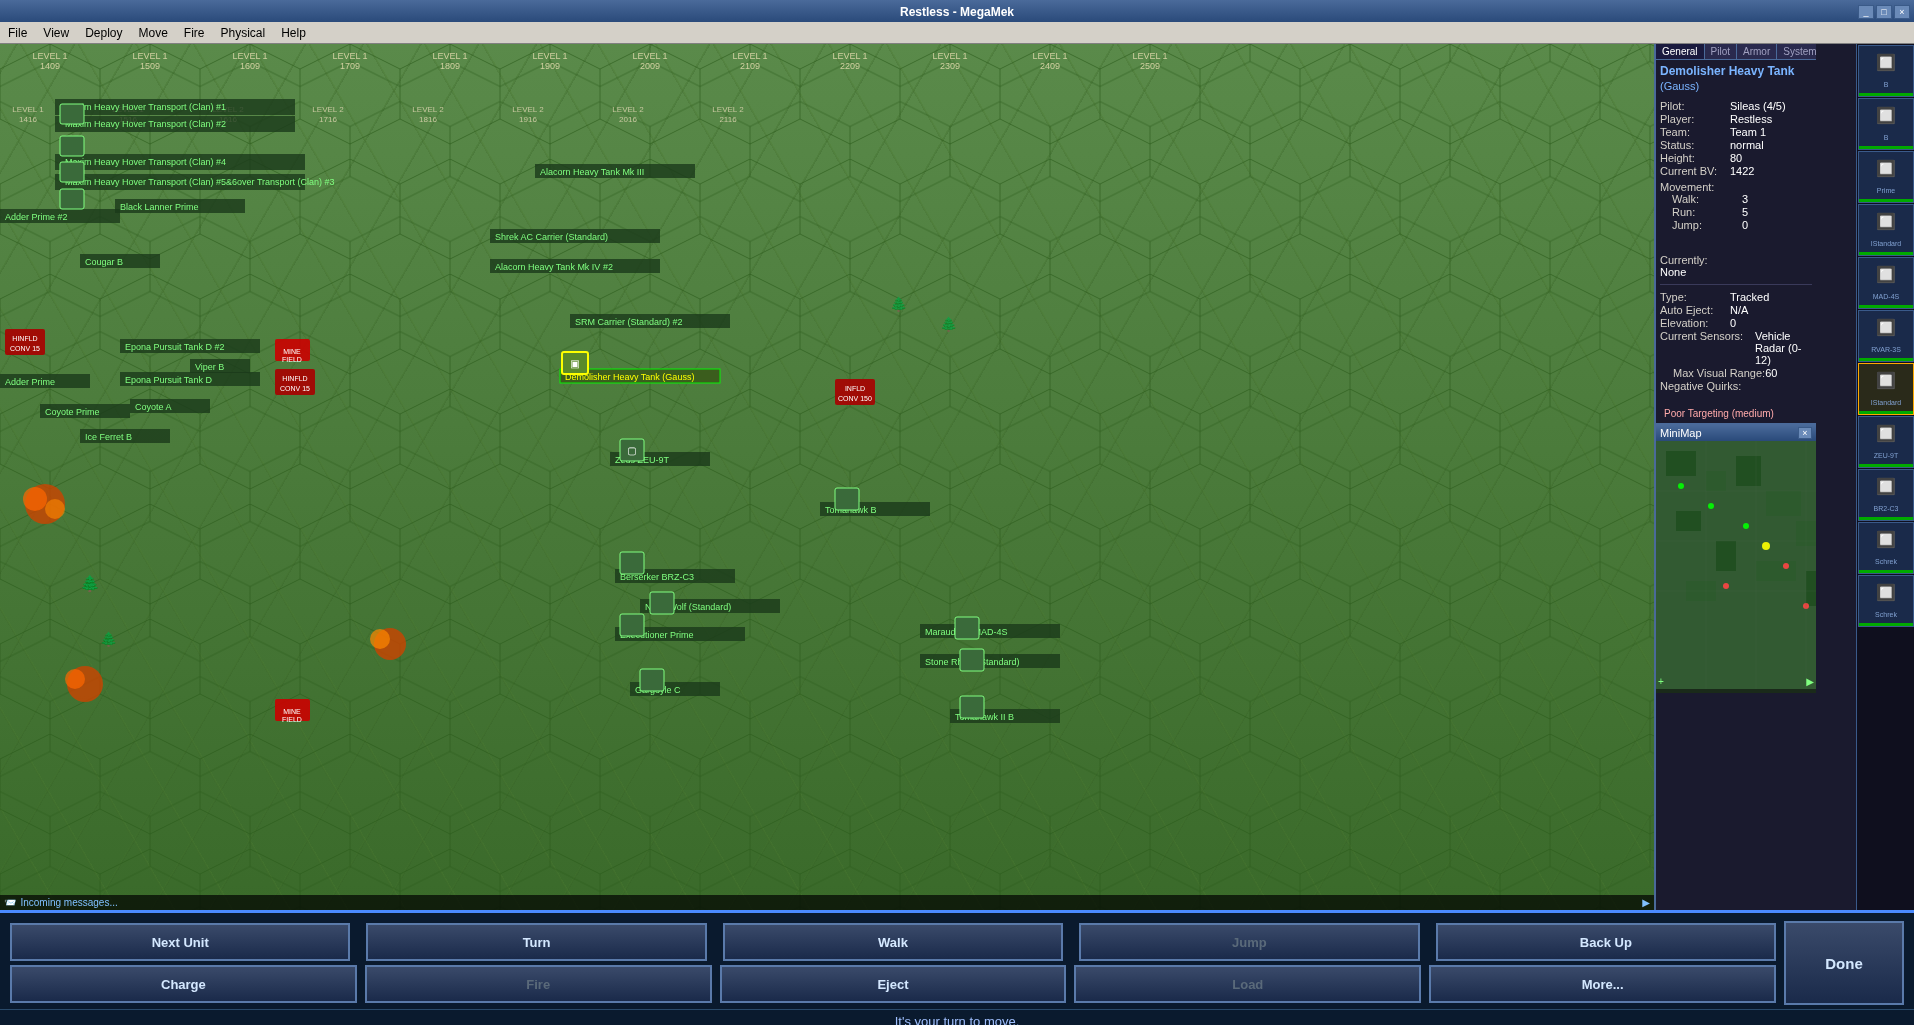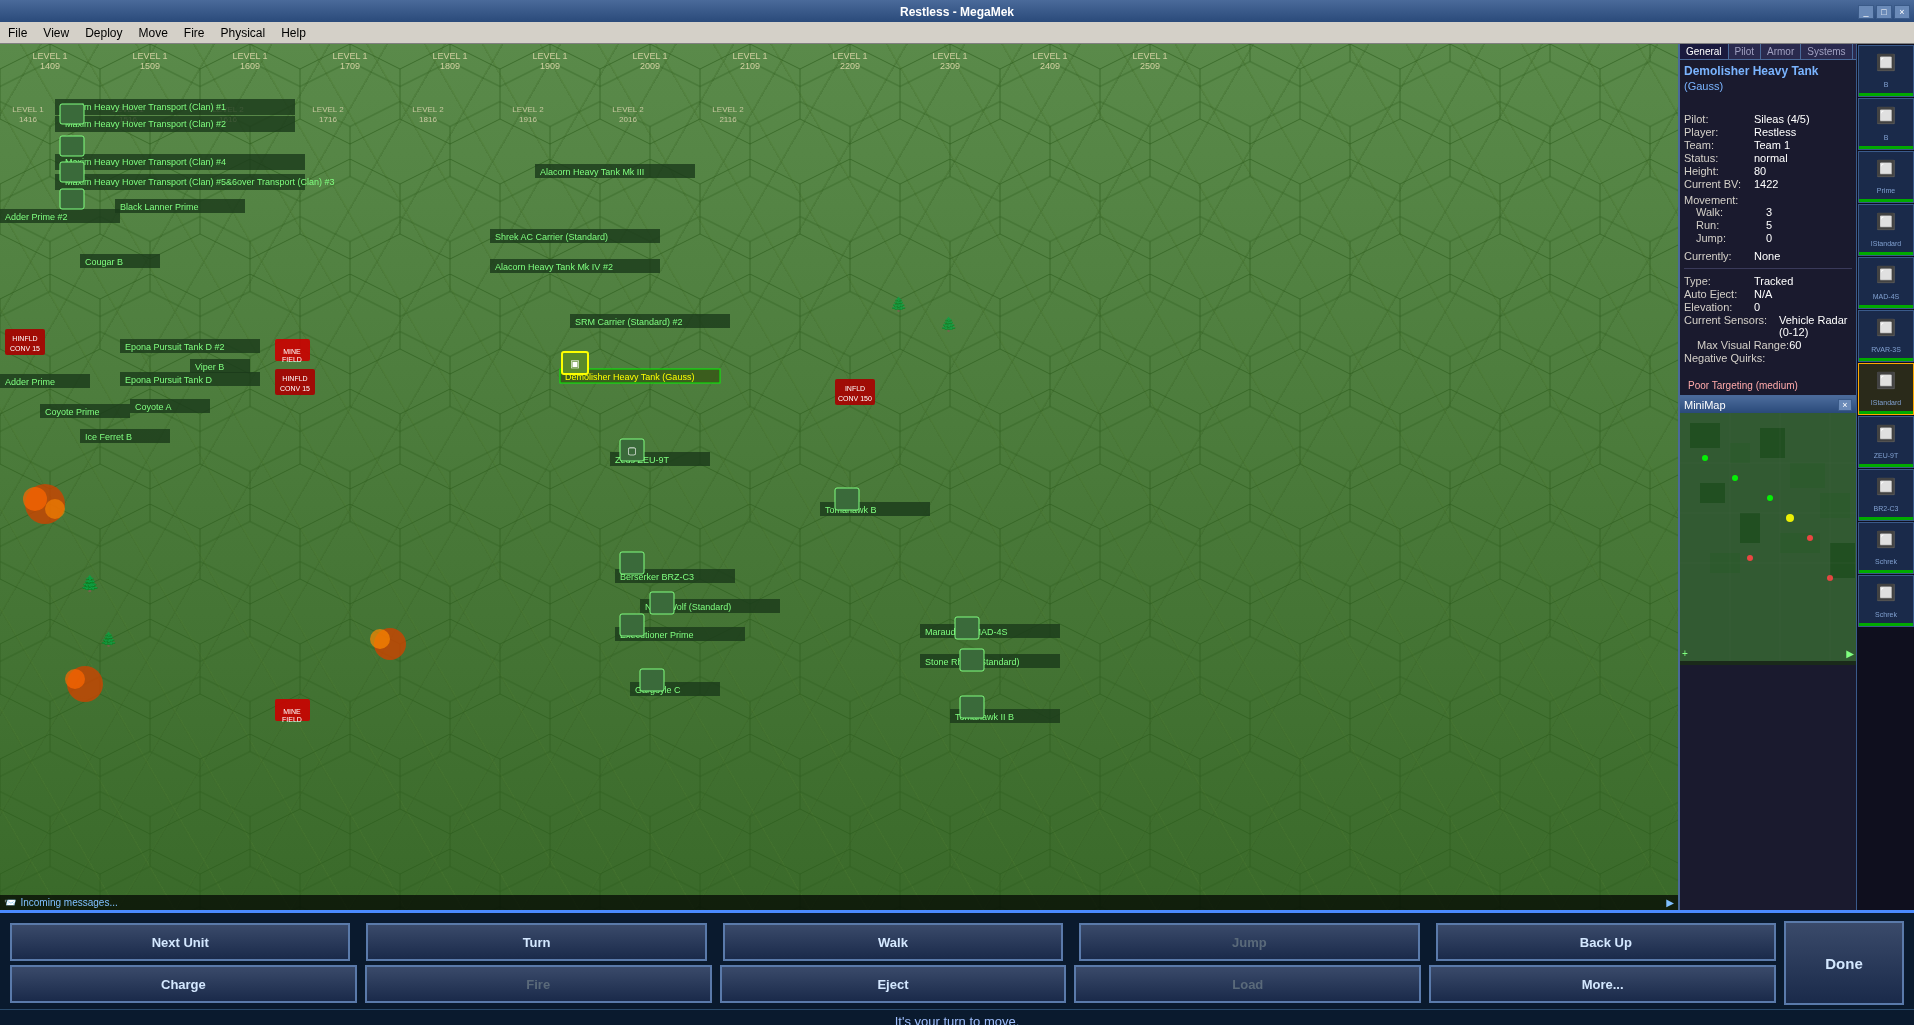--- a/index.html
+++ b/index.html
@@ -103,21 +103,21 @@
     }
     #unit-info-content .unit-name {
       color: #7ab4ff;
       font-weight: bold;
       font-size: 12px;
       margin-bottom: 2px;
     }
     #unit-info-content .unit-subname {
       color: #7ab4ff;
       font-size: 11px;
-      margin-bottom: 21px;
+      margin-bottom: 8px;
     }
     #unit-info-content .info-row {
       display: flex;
       margin-bottom: 1px;
     }
     #unit-info-content .info-label {
       color: #d4d0c8;
       min-width: 70px;
     }
     #unit-info-content .info-value {
@@ -575,21 +575,21 @@
 
     </svg>
 
     <div id="incoming-messages">
       <span>📨</span>
       <span>Incoming messages...</span>
       <span style="margin-left: auto; cursor: pointer;">▶</span>
     </div>
   </div>
 
-  <div id="right-layout" style="display:flex; flex-direction:row; width:236px; background:#1a1a2e; border-left:2px solid #4a6a9a;">
+  <div id="right-layout" style="display:flex; flex-direction:row; width:260px; background:#1a1a2e; border-left:2px solid #4a6a9a;gap:40px;">
 
     <div id="unit-detail-panel" style="flex:1; display:flex; flex-direction:column; overflow:hidden;">
 
       <div id="unit-info-tabs">
         <span class="tab active">General</span>
         <span class="tab">Pilot</span>
         <span class="tab">Armor</span>
         <span class="tab">Systems</span>
 
       </div>
@@ -630,21 +630,21 @@
         </div>
         <div class="info-row indent">
           <span class="info-label">Run:</span>
           <span class="info-value">5</span>
         </div>
         <div class="info-row indent">
           <span class="info-label">Jump:</span>
           <span class="info-value">0</span>
         </div>
 
-        <div class="info-row" style="margin-top:6px;">
+        <div class="info-row" style="margin-top:23px;flex-direction:column;">
           <span class="info-label">Currently:</span>
           <span class="info-value">None</span>
         </div>
 
         <div style="border-top: 1px solid #3a3a5a; margin: 6px 0;"></div>
 
         <div class="info-row">
           <span class="info-label">Type:</span>
           <span class="info-value">Tracked</span>
         </div>

